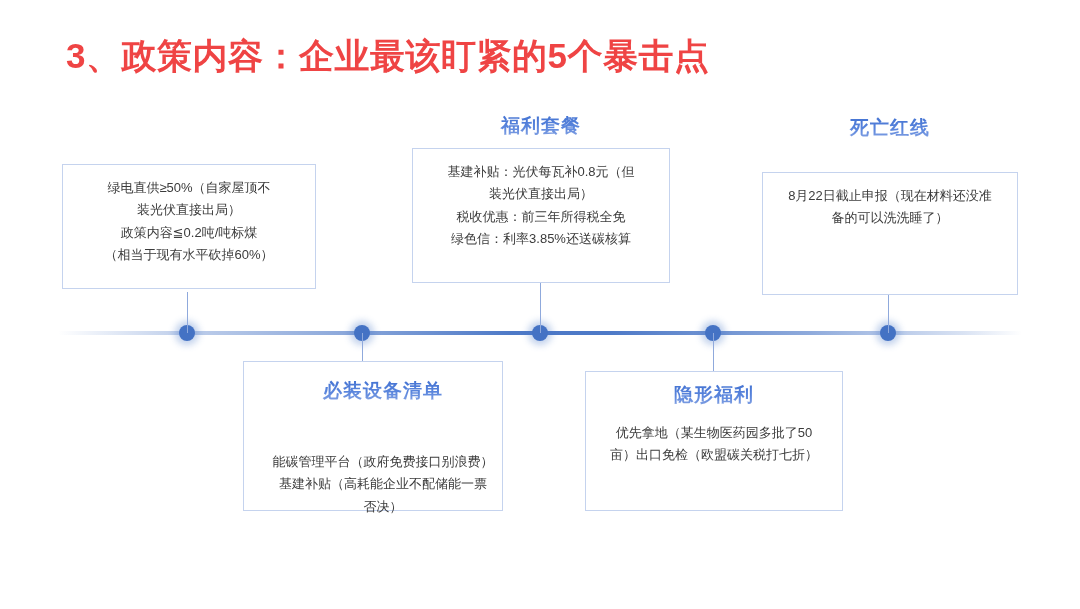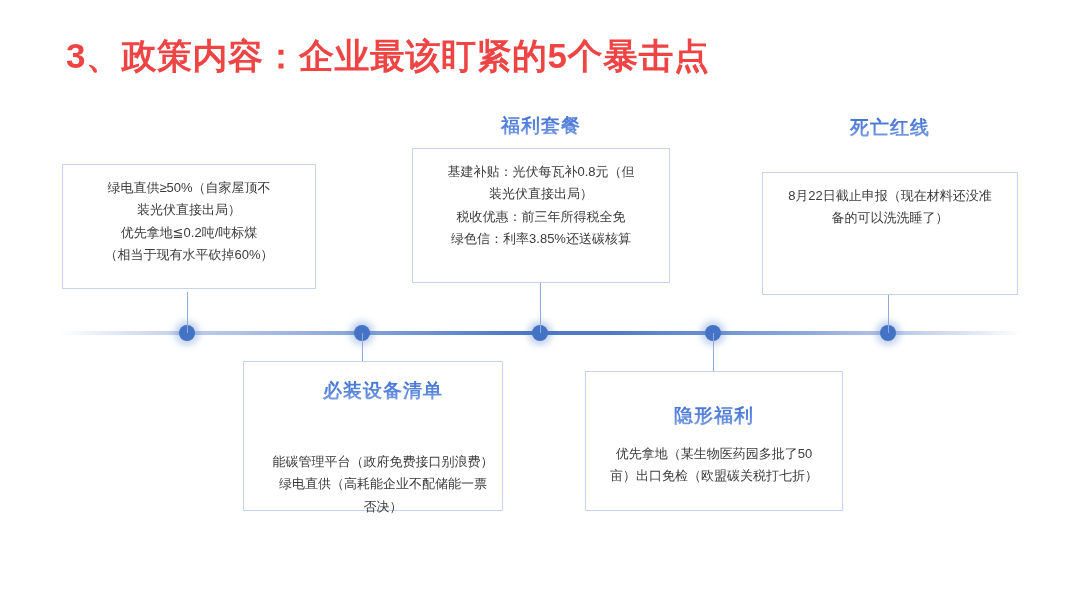--- a/index.html
+++ b/index.html
@@ -129,21 +129,21 @@
   <div class="connector" style="left:362px; top:333px; height:28px;"></div>
   <div class="connector" style="left:540px; top:283px; height:50px;"></div>
   <div class="connector" style="left:713px; top:333px; height:38px;"></div>
   <div class="connector" style="left:888px; top:295px; height:38px;"></div>
 
 
   <div class="card" style="left:62px; top:164px; width:254px; height:125px;">
     <div class="card-body" style="padding-top:12px;">
       <p>绿电直供≥50%（自家屋顶不</p>
       <p>装光伏直接出局）</p>
-      <p>优先拿地≦0.2吨/吨标煤</p>
+      <p>政策内容≦0.2吨/吨标煤</p>
       <p>（相当于现有水平砍掉60%）</p>
     </div>
   </div>
 
   <div class="heading" style="left:412px; top:113px; width:258px;text-align:center;">福利套餐</div>
 
   <div class="card" style="left:412px; top:148px; width:258px; height:135px;">
     <div class="card-body" style="padding-top:12px;">
       <p>基建补贴：光伏每瓦补0.8元（但</p>
       <p>装光伏直接出局）</p>
@@ -158,26 +158,26 @@
     <div class="card-body" style="padding-top:12px; padding-left:4px; padding-right:4px;">
       <p>8月22日截止申报（现在材料还没准</p>
       <p>备的可以洗洗睡了）</p>
     </div>
   </div>
 
   <div class="card" style="left:243px; top:361px; width:260px; height:150px;padding-left:20px;">
     <div class="heading-inner" style="margin-top:16px;">必装设备清单</div>
     <div class="card-body" style="padding:0 2px;margin-top:47px;">
       <p>能碳管理平台（政府免费接口别浪费）</p>
-      <p>绿电直供（高耗能企业不配储能一票</p>
+      <p>基建补贴（高耗能企业不配储能一票</p>
       <p>否决）</p>
     </div>
   </div>
 
   <div class="card" style="left:585px; top:371px; width:258px; height:140px;">
-    <div class="heading-inner" style="margin-top:31px;">隐形福利</div>
+    <div class="heading-inner" style="margin-top:10px;">隐形福利</div>
     <div class="card-body" style="padding:0 4px;">
       <p>优先拿地（某生物医药园多批了50</p>
       <p>亩）出口免检（欧盟碳关税打七折）</p>
     </div>
   </div>
 
 </div>
 
 </body></html>

